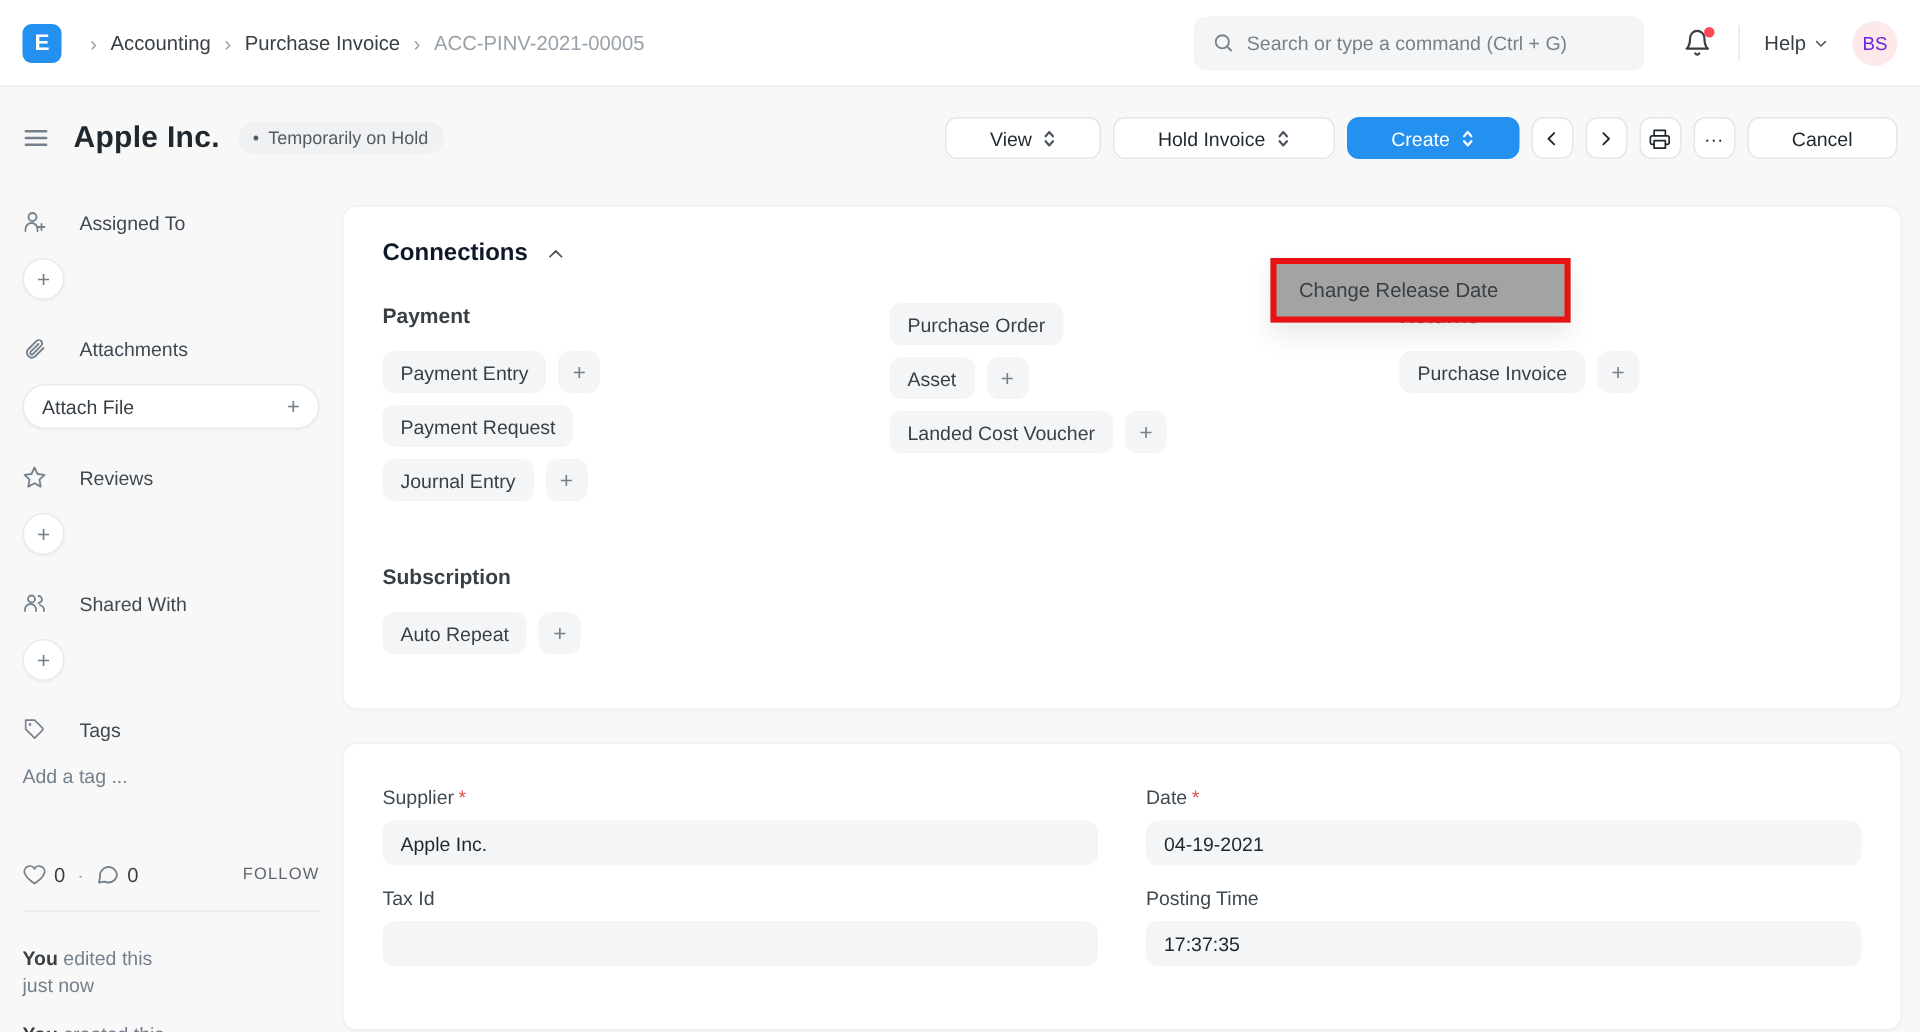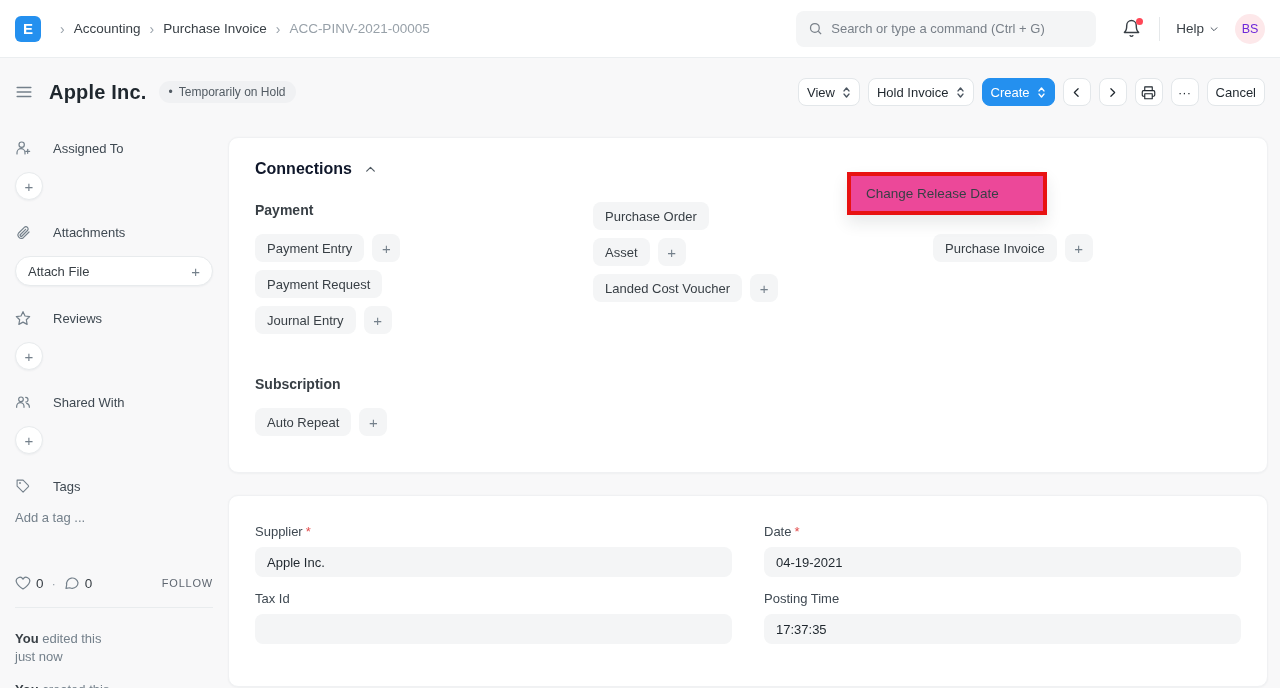--- a/index.html
+++ b/index.html
@@ -33,29 +33,29 @@
 
   
   .page { height:630px; background:#f8f8f9; position:relative; }
   .page-head { display:flex; align-items:center; padding:20px 15px 14px 15px; }
   .menu-icon { color:#74808b; cursor:pointer; display:flex; margin-right:16px; }
   .page-title { font-size:20px; font-weight:bold; color:#1f272e; letter-spacing:.2px; }
   .status-badge { margin-left:12px; background:#f0f1f3; border-radius:11px; height:22px;
     display:flex; align-items:center; padding:0 10px; font-size:12px; color:#525b63; gap:6px; }
   .head-actions { margin-left:auto; display:flex; align-items:center; gap:8px; }
   .btn { height:28px; border-radius:8px; background:#fff; border:1px solid #e3e7ea;
-    font-size:13px; color:#1f272e; display:flex; align-items:center; padding:0 8px;
+    font-size:13px; color:#1f272e; display:flex; align-items:center; padding:0 29px;
     gap:7px; cursor:pointer; font-family:inherit; }
   .btn.icon-only { width:28px; justify-content:center; padding:0; color:#1f272e; }
   .btn.primary { background:#2490ef; border-color:#2490ef; color:#fff; }
   .sel-ico { display:flex; }
 
   
   .dropdown { position:absolute; left:847px; top:114px; width:200px; height:43px;
-    background:#ec4899; border:4px solid #e81212; z-index:20;
+    background:#a3a3a3; border:4px solid #e81212; z-index:20;
     box-shadow:0 8px 16px rgba(25,39,52,.10); display:flex; align-items:center; }
   .dropdown-item { font-size:13.5px; color:#383f45; padding-left:15px; cursor:pointer; width:100%; }
 
   
   .content-row { display:flex; align-items:flex-start; }
   .sidebar { width:213px; flex:none; padding:20px 0 0 15px; font-size:13px; }
   .side-section { margin-bottom:24px; }
   .side-label { display:flex; align-items:center; gap:22px; color:#3f4952; margin-bottom:16px; }
   .side-label svg { color:#74808b; }
   .circle-add { width:28px; height:28px; border-radius:50%; background:#fff;

